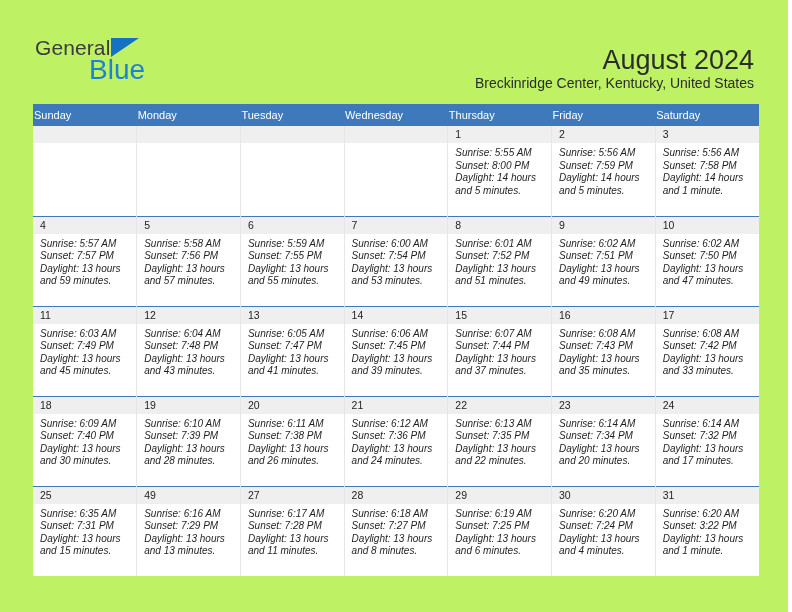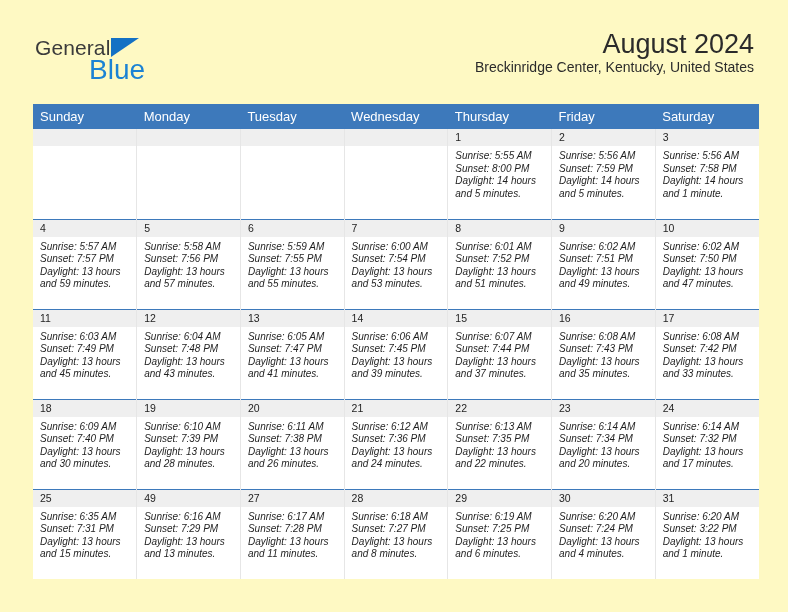--- a/index.html
+++ b/index.html
@@ -9,21 +9,21 @@
     width: 792px;
     height: 612px;
     background: #ffffff;
     font-family: "Liberation Sans", sans-serif;
     color: #000000;
   }
   .page {
     position: relative;
     width: 788px;
     height: 612px;
-    background: #fef9c3;
+    background: #bef264;
     overflow: hidden;
   }
 
   
   .masthead {
     position: absolute;
     left: 33px;
     top: 28px;
     right: 34px;
     height: 64px;
@@ -59,21 +59,21 @@
     left: 56px;
     top: 22px;
     font-size: 28px;
     line-height: 23px;
     color: #1b82d4;
     font-family: "Liberation Sans", sans-serif;
   }
   .title-block {
     position: absolute;
     right: 0;
-    top: 0;
+    top: 16px;
     text-align: right;
   }
   .cal-title {
     font-size: 27px;
     line-height: 32px;
     color: #2b2b2b;
     font-weight: normal;
     margin: 0;
     white-space: nowrap;
   }
@@ -90,24 +90,24 @@
     position: absolute;
     left: 33px;
     top: 104px;
     width: 726px;
     border-collapse: collapse;
     table-layout: fixed;
   }
   .cal th {
     background: #3d79bb;
     color: #ffffff;
-    font-size: 13px;
+    font-size: 11px;
     font-weight: normal;
     text-align: left;
-    padding: 5px 0 5px 7px;
+    padding: 5px 0 5px 1px;
     height: 20px;
     border: none;
   }
   .cal td {
     vertical-align: top;
     width: 103.7px;
     height: 90px;
     padding: 0;
     border-top: 1.5px solid #3d79bb;
     border-right: 1px solid #e6e6e6;

